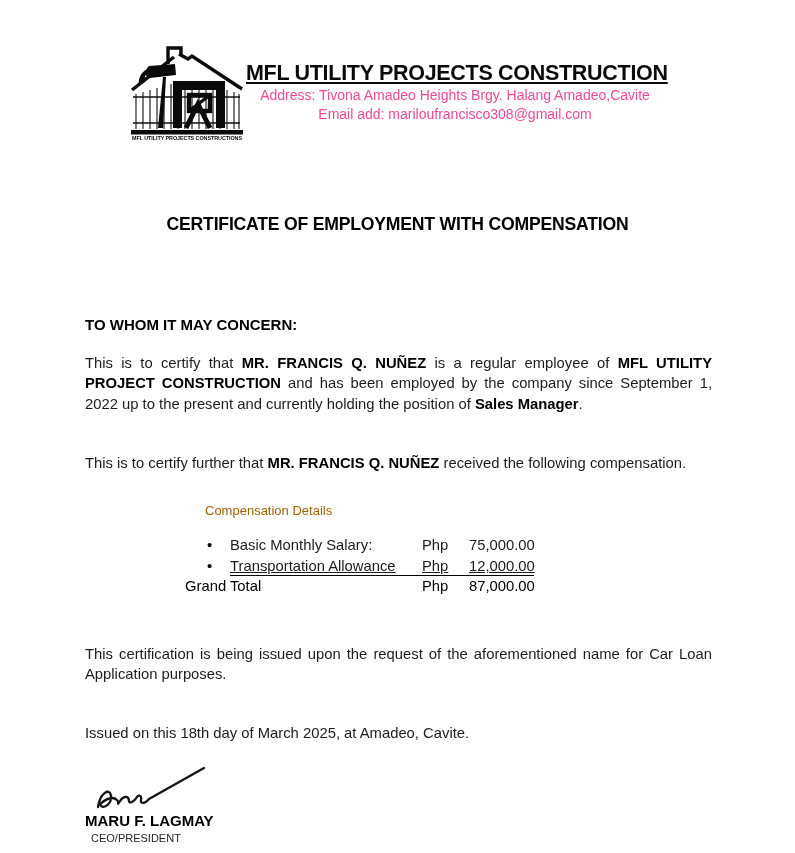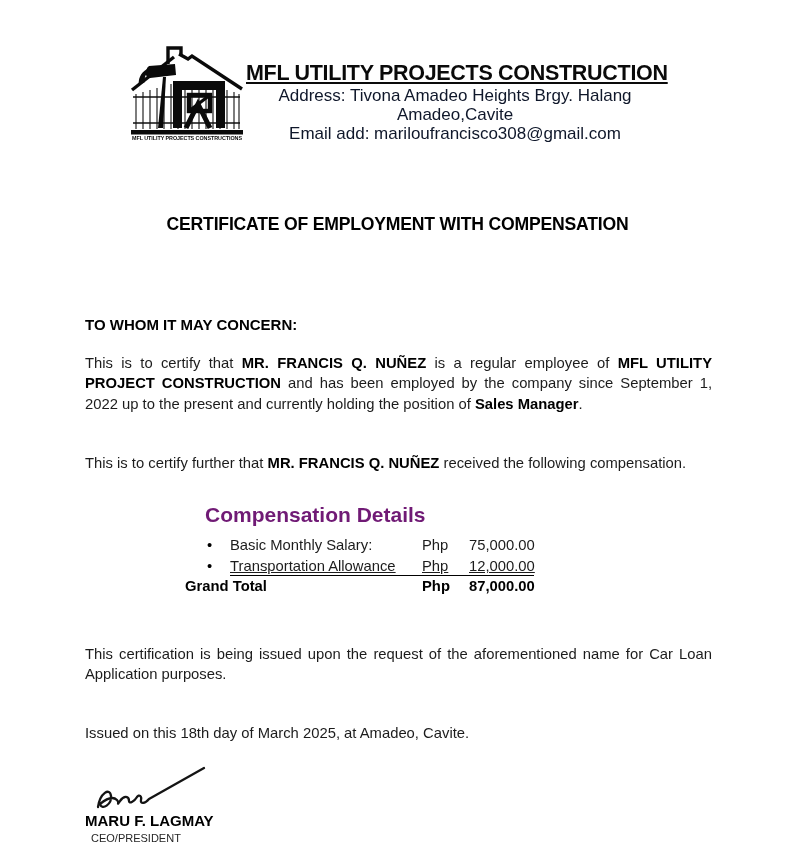--- a/index.html
+++ b/index.html
@@ -7,48 +7,48 @@
     position:relative;width:795px;height:853px;background:#ffffff;
     font-family:"Liberation Sans",sans-serif;color:#1c1c1c;overflow:hidden;
   }
   
   .logo{position:absolute;left:129px;top:44px;}
   .header-text{position:absolute;left:246px;top:60px;width:418px;text-align:center;}
   .company-name{
     font-size:21.5px;font-weight:700;color:#0a0a0a;line-height:26px;
     text-decoration:underline;letter-spacing:-0.3px;white-space:nowrap;
   }
-  .header-line{font-size:17px;line-height:19px;color:#0f172a;}
+  .header-line{font-size:14px;line-height:19px;color:#ec4899;}
   
   .doc-title{
     position:absolute;left:0;top:214px;width:100%;text-align:center;
     font-weight:700;font-size:17.6px;color:#000;letter-spacing:-0.2px;
   }
   
   .salutation{position:absolute;left:85px;top:316px;font-weight:700;font-size:15px;color:#000;}
   .para{
     position:absolute;left:85px;width:627px;
     font-size:14.8px;line-height:20.3px;color:#1c1c1c;text-align:justify;
   }
   .para b{color:#000;}
   .p1{top:353px;}
   .p2{top:453px;text-align:left;}
   .p3{top:644px;}
   .p4{top:723px;text-align:left;}
   
-  .comp-heading{position:absolute;left:205px;top:503px;font-weight:700;font-size:21px;color:#701a75;}
+  .comp-heading{position:absolute;left:205px;top:503px;font-weight:400;font-size:13px;color:#a16207;}
   .comp-block{position:absolute;left:185px;top:535px;width:349px;font-size:14.8px;}
   .comp-row{display:flex;height:20.7px;line-height:20.7px;padding-left:22px;}
   .bullet{width:23px;color:#000;}
   .row-line{display:flex;width:304px;}
   .row-line.underlined{border-bottom:1.4px solid #000;text-decoration:underline;}
   .c-label{width:192px;}
   .c-cur{width:47px;}
   .c-amt{width:65px;text-align:center;}
-  .gt-row{display:flex;height:20.7px;line-height:20.7px;font-weight:700;color:#000;}
+  .gt-row{display:flex;height:20.7px;line-height:20.7px;font-weight:400;color:#000;}
   .gt-label{width:237px;}
   
   .sig-svg{position:absolute;left:82px;top:763px;}
   .sig-name{position:absolute;left:85px;top:812px;font-weight:700;font-size:15px;color:#000;}
   .sig-pos{position:absolute;left:91px;top:832px;font-size:11px;color:#262626;}
 </style>
 </head>
 <body>
 
 <div class="page">

